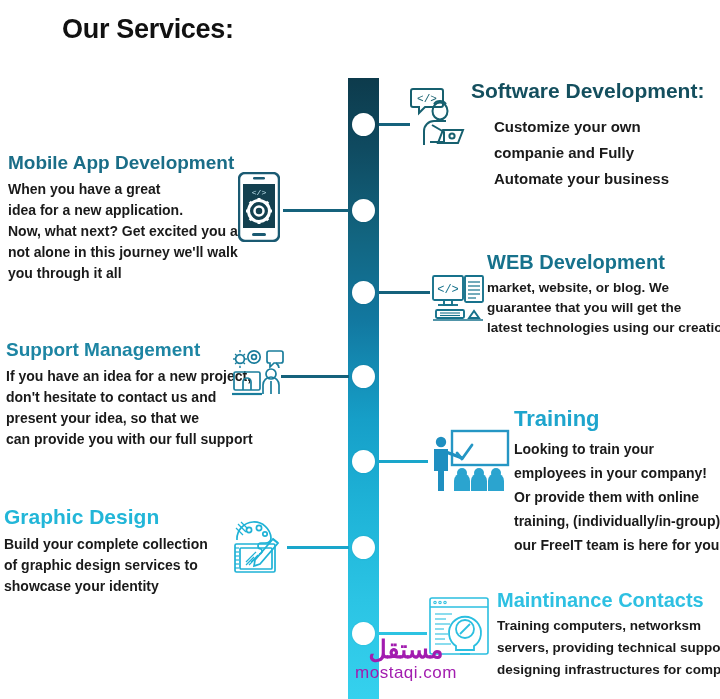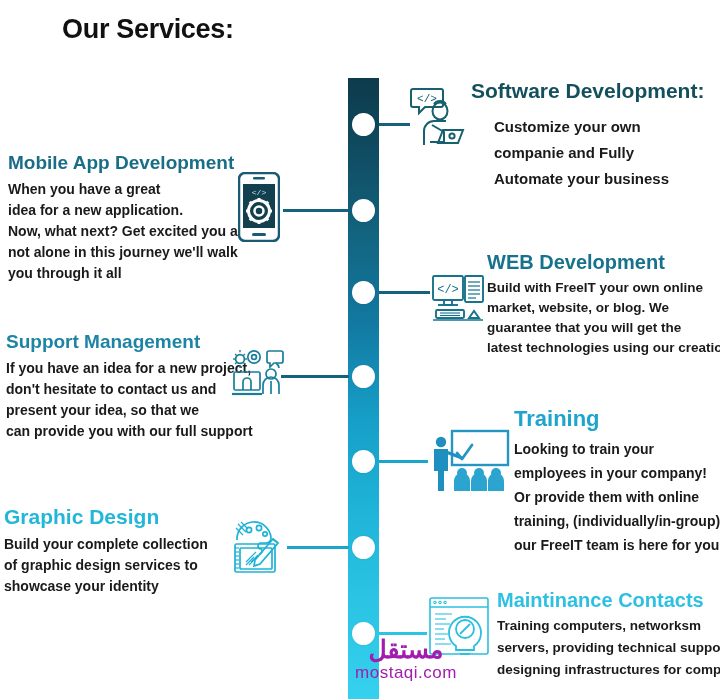--- a/index.html
+++ b/index.html
@@ -177,21 +177,21 @@
           <line x1="9" y1="0" x2="13" y2="0"></line>
           <line x1="-9.2" y1="-9.2" x2="-6.4" y2="-6.4"></line>
           <line x1="6.4" y1="6.4" x2="9.2" y2="9.2"></line>
           <line x1="9.2" y1="-9.2" x2="6.4" y2="-6.4"></line>
           <line x1="-6.4" y1="6.4" x2="-9.2" y2="9.2"></line>
         </g>
       </g>
     </svg>
   </div>
 
-  <div class="block left-block" style="left:6px; top:331px; width:285px;">
+  <div class="block left-block" style="left:6px; top:339px; width:285px;">
     <div class="heading" style="color:#1d85a3;">Support Management</div>
     <div class="body-line">If you have an idea for a new project,</div>
     <div class="body-line">don't hesitate to contact us and</div>
     <div class="body-line">present your idea, so that we</div>
     <div class="body-line">can provide you with our full support</div>
   </div>
 
   <div class="icon-box" style="left:231px; top:348px;">
     <svg width="54" height="52" viewBox="0 0 54 52" fill="none" stroke="#1a7d9c" stroke-width="1.7">
       <circle cx="9" cy="11" r="4.4"></circle>
@@ -274,21 +274,20 @@
       <path d="M24 19 a7 6 0 0 1 12 0"></path>
       <path d="M14 60 v-14 a10 10 0 0 1 10 -10 h12"></path>
       <path d="M22 40 l12 7 v10 h-14"></path>
       <path d="M33 45 h20 l-5 13 h-20 z"></path>
       <circle cx="42" cy="51" r="2.6"></circle>
     </svg>
   </div>
 
   <div class="block right-block" style="left:487px; top:251px; width:233px;">
     <div class="heading" style="color:#17728c; font-size:20px; margin-bottom:4px;">WEB Development</div>
-    <div class="body-line" style="font-size:13.5px; line-height:20px;">Build with FreeIT your own online</div>
     <div class="body-line" style="font-size:13.5px; line-height:20px;">market, website, or blog. We</div>
     <div class="body-line" style="font-size:13.5px; line-height:20px;">guarantee that you will get the</div>
     <div class="body-line" style="font-size:13.5px; line-height:20px;">latest technologies using our creations</div>
   </div>
 
   <div class="icon-box" style="left:431px; top:274px;">
     <svg width="54" height="48" viewBox="0 0 54 48" fill="none" stroke="#17728c" stroke-width="1.9">
       <rect x="2" y="2" width="30" height="24" rx="1.5"></rect>
       <text x="17" y="19" font-family="'Liberation Mono',monospace" font-size="12" fill="#17728c" stroke="none" text-anchor="middle">&lt;/&gt;</text>
       <path d="M13 26 v5 h8 v-5"></path>

